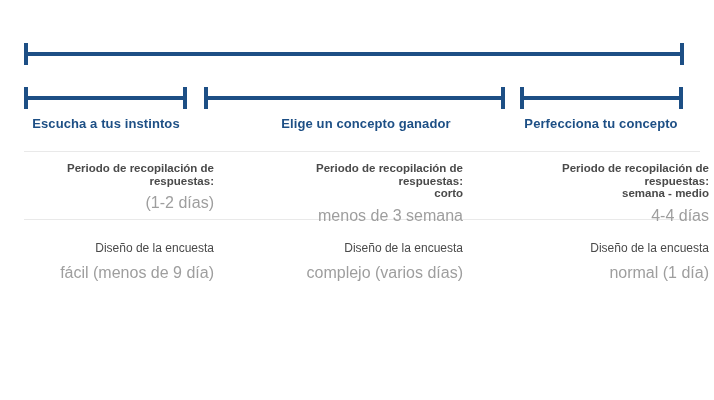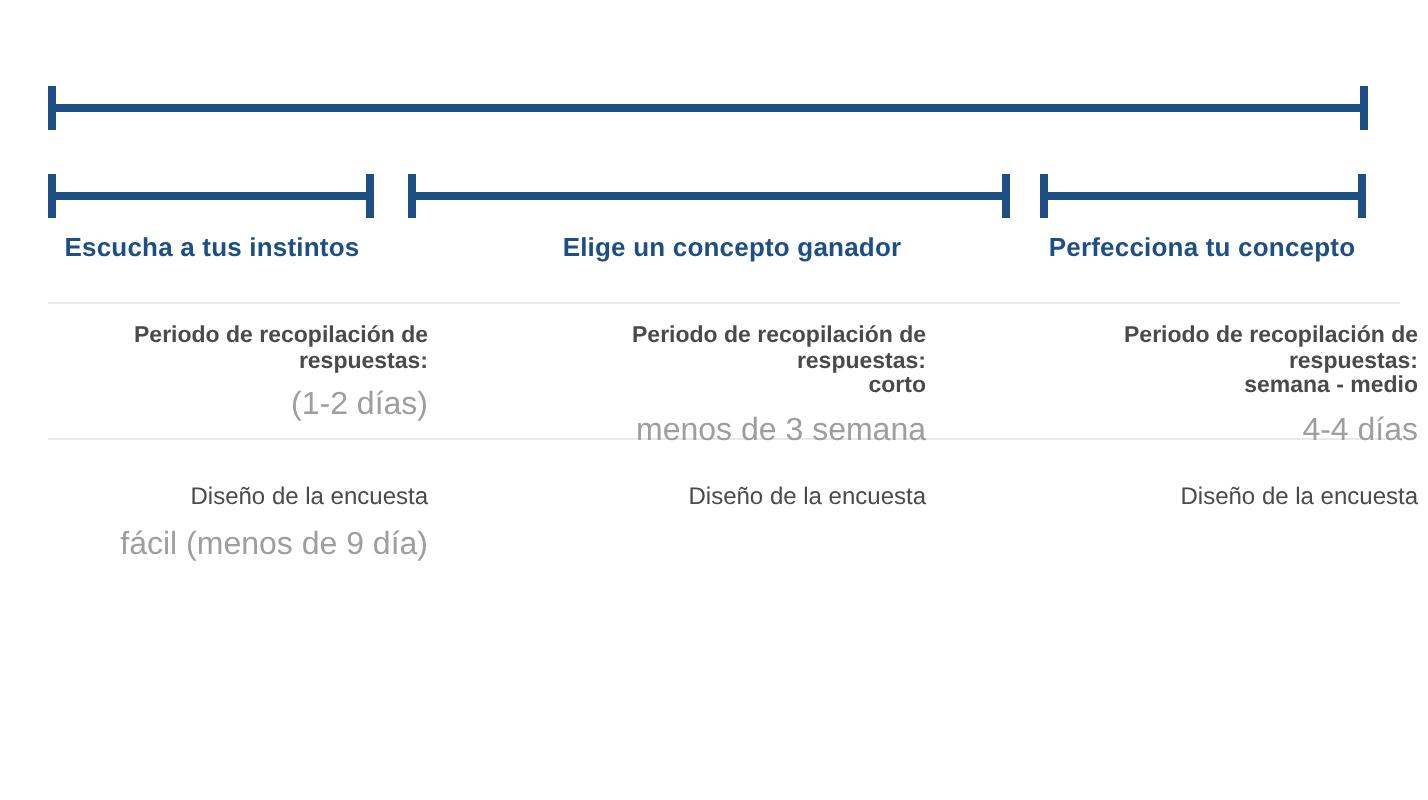--- a/index.html
+++ b/index.html
@@ -125,18 +125,20 @@
     </div>
     <div class="muted">4-4 días</div>
   </div>
 
   <div class="info info-col-1 row-design">
     <div class="label-design">Diseño de la encuesta</div>
     <div class="muted muted-design">fácil (menos de 9 día)</div>
   </div>
   <div class="info info-col-2 row-design">
     <div class="label-design">Diseño de la encuesta</div>
+    <div class="muted muted-design">complejo (varios días)</div>
   </div>
   <div class="info info-col-3 row-design">
     <div class="label-design">Diseño de la encuesta</div>
+    <div class="muted muted-design">normal (1 día)</div>
   </div>
 
 </div>
 
 </body></html>

